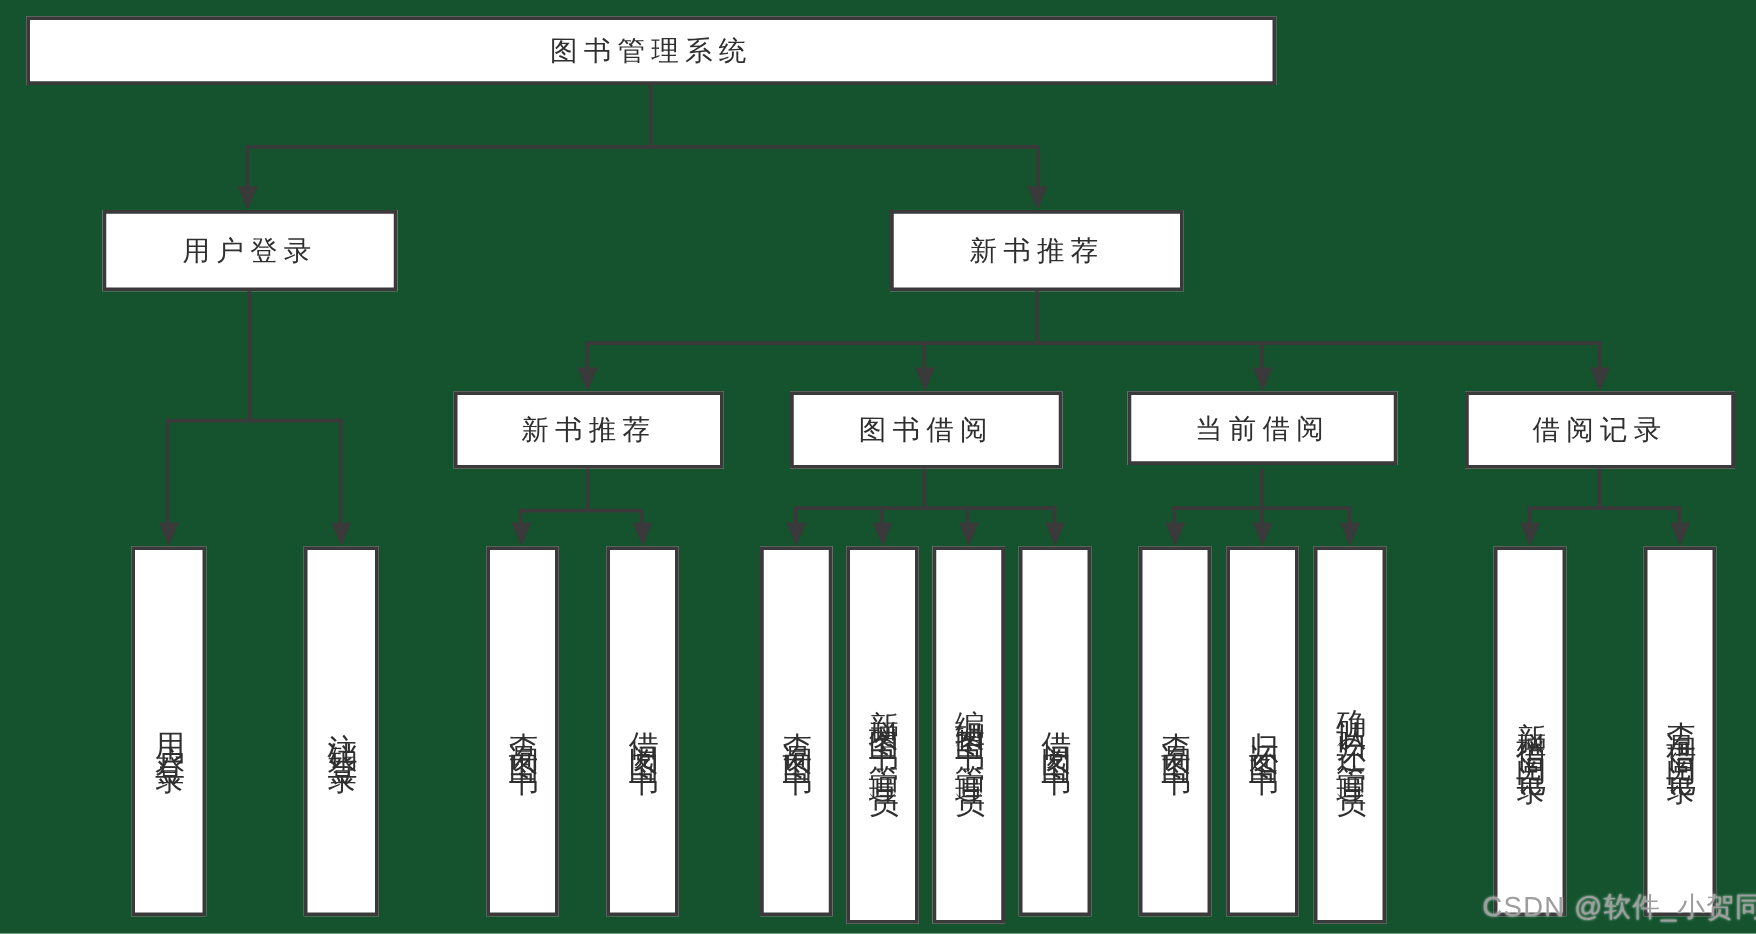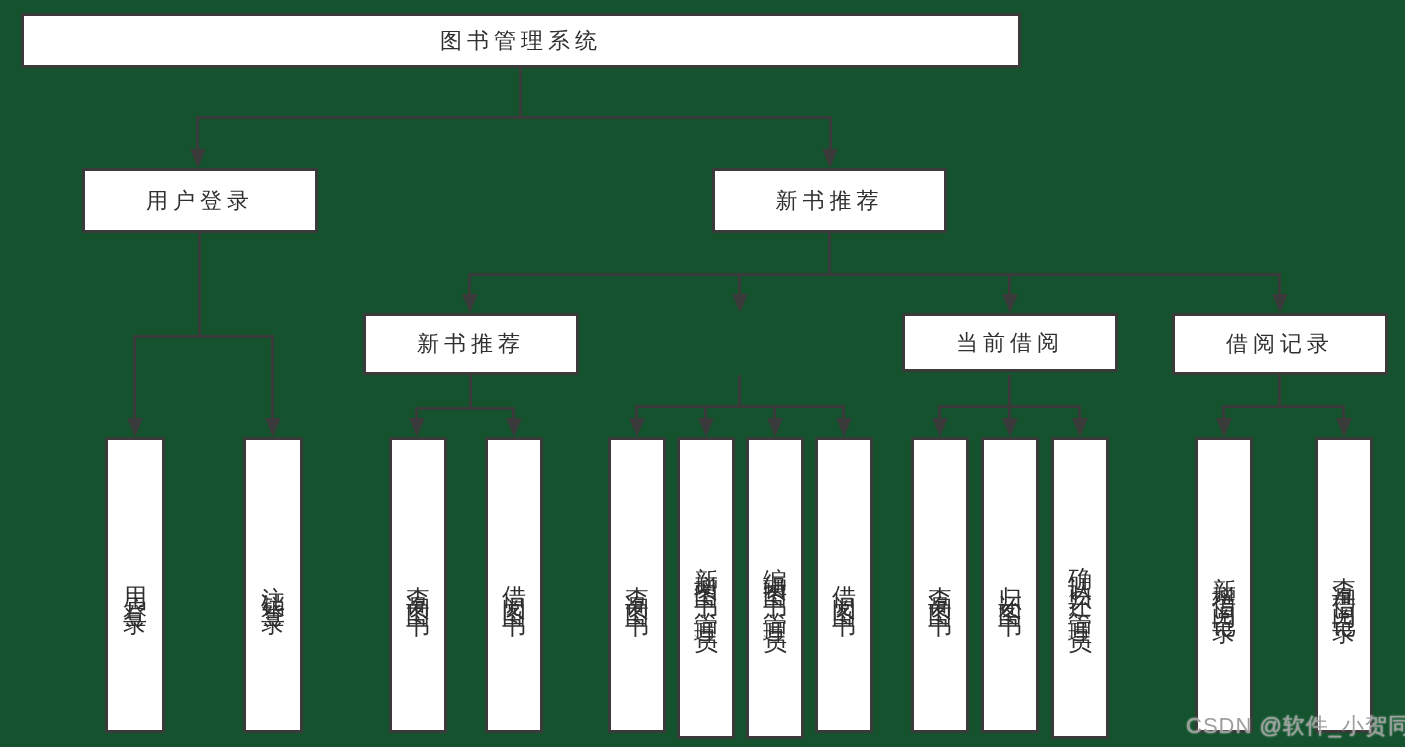--- a/index.html
+++ b/index.html
@@ -39,20 +39,23 @@
 
   <div class="box" style="left:82px;top:168px;width:236px;height:65px;">
     <span class="hlabel">用户登录</span>
   </div>
   <div class="box" style="left:712px;top:168px;width:235px;height:65px;">
     <span class="hlabel">新书推荐</span>
   </div>
 
   <div class="box" style="left:363px;top:313px;width:216px;height:62px;">
     <span class="hlabel">新书推荐</span>
+  </div>
+  <div class="box" style="left:632px;top:313px;width:218px;height:62px;">
+    <span class="hlabel">图书借阅</span>
   </div>
   <div class="box" style="left:902px;top:313px;width:216px;height:59px;">
     <span class="hlabel">当前借阅</span>
   </div>
   <div class="box" style="left:1172px;top:313px;width:216px;height:62px;">
     <span class="hlabel">借阅记录</span>
   </div>
 
   <div class="vline" style="left:519px;top:68px;height:50px;"></div>
   <div class="hline" style="left:197px;top:116px;width:635px;"></div>

